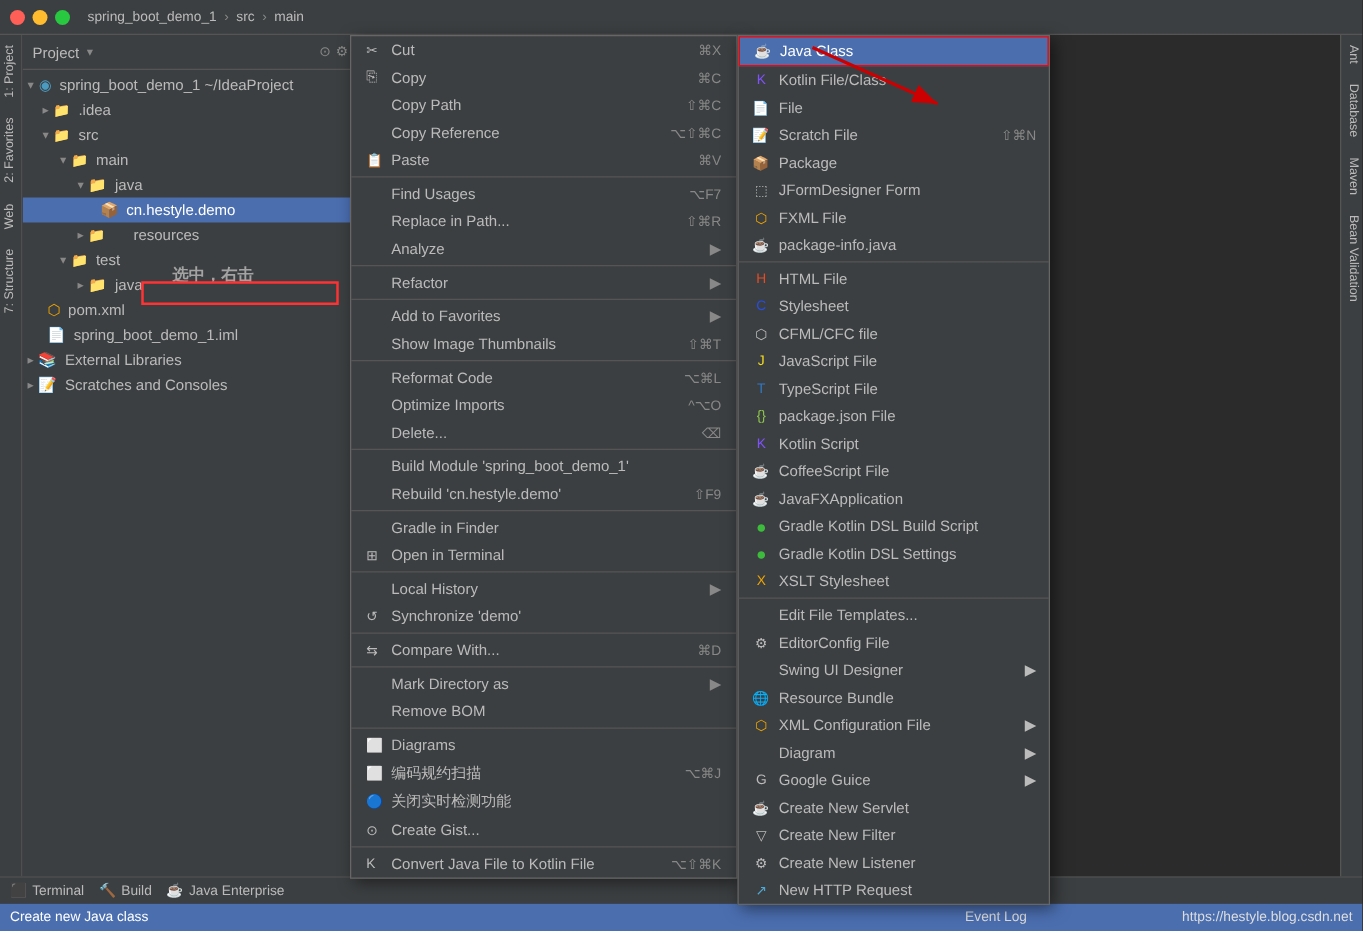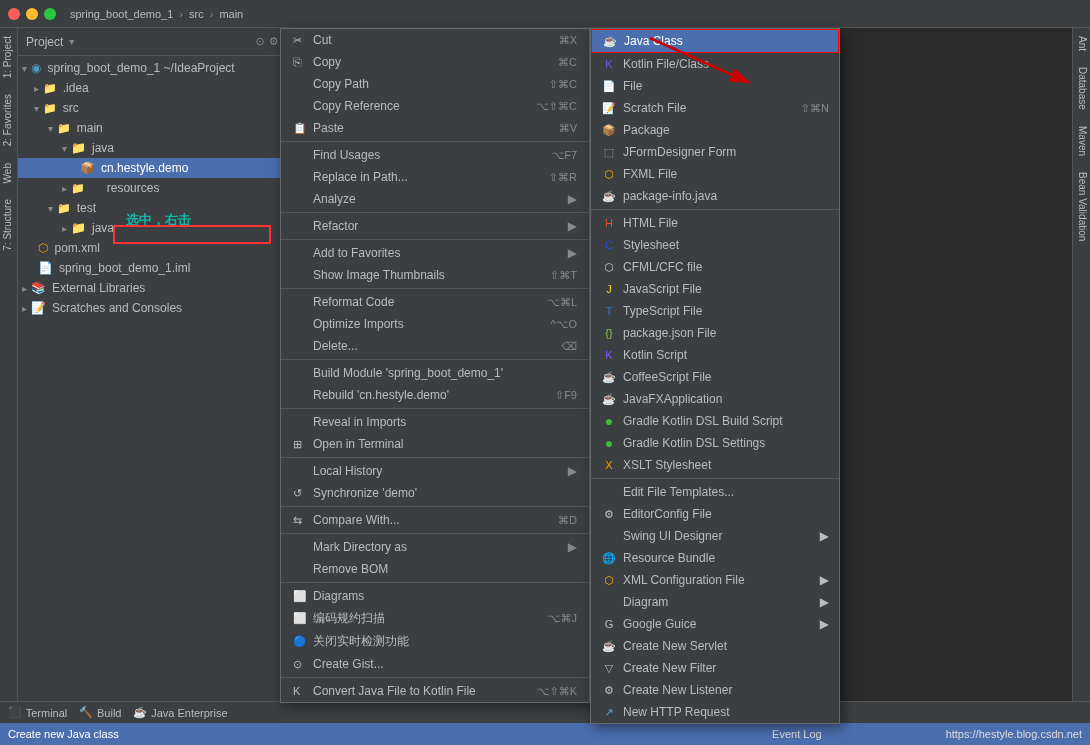--- a/index.html
+++ b/index.html
@@ -300,21 +300,21 @@
         <span class="tree-arrow">▾</span>
         <span class="java-folder">📁</span>
         <span style="margin-left:4px;">java</span>
       </div>
       <div class="tree-item indent-4 selected" style="position:relative;">
         <span class="tree-arrow"> </span>
         <span style="color:#c6a76e;">📦</span>
         <span style="margin-left:4px;">cn.hestyle.demo</span>
       </div>
 
-      <div style="position:absolute; left:108px; top:183px; color:#14b8a6; font-size:13px; font-weight:bold; z-index:50; pointer-events:none;">选中，右击</div>
+      <div style="position:absolute; left:120px; top:183px; color:#a3a3a3; font-size:13px; font-weight:bold; z-index:50; pointer-events:none;">选中，右击</div>
 
       <div style="position:absolute; left:95px; top:197px; width:158px; height:19px; border:2px solid #ff3333; z-index:50; pointer-events:none;"></div>
       <div class="tree-item indent-3">
         <span class="tree-arrow">▸</span>
         <span class="folder-icon">📁</span>
         <span style="margin-left:20px;">resources</span>
       </div>
       <div class="tree-item indent-2">
         <span class="tree-arrow">▾</span>
         <span class="folder-icon">📁</span>
@@ -430,21 +430,21 @@
       <span>Build Module 'spring_boot_demo_1'</span>
     </div>
     <div class="menu-item">
       <span class="menu-item-icon"> </span>
       <span>Rebuild 'cn.hestyle.demo'</span>
       <span class="shortcut">⇧F9</span>
     </div>
     <div class="menu-separator"></div>
     <div class="menu-item">
       <span class="menu-item-icon"> </span>
-      <span>Reveal in Imports</span>
+      <span>Gradle in Finder</span>
     </div>
     <div class="menu-item">
       <span class="menu-item-icon">⊞</span>
       <span>Open in Terminal</span>
     </div>
     <div class="menu-separator"></div>
     <div class="menu-item">
       <span class="menu-item-icon"> </span>
       <span>Local History</span>
       <span class="arrow">▶</span>

